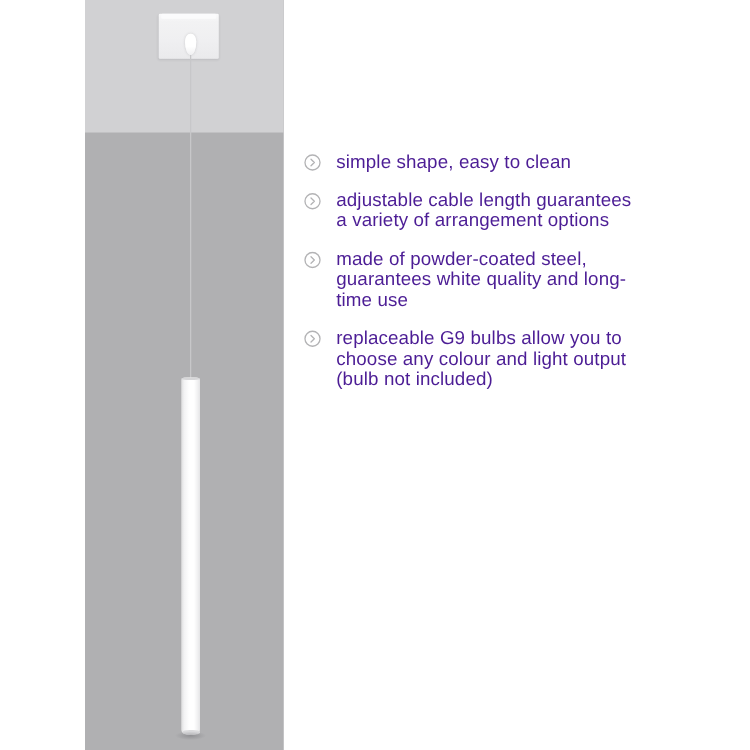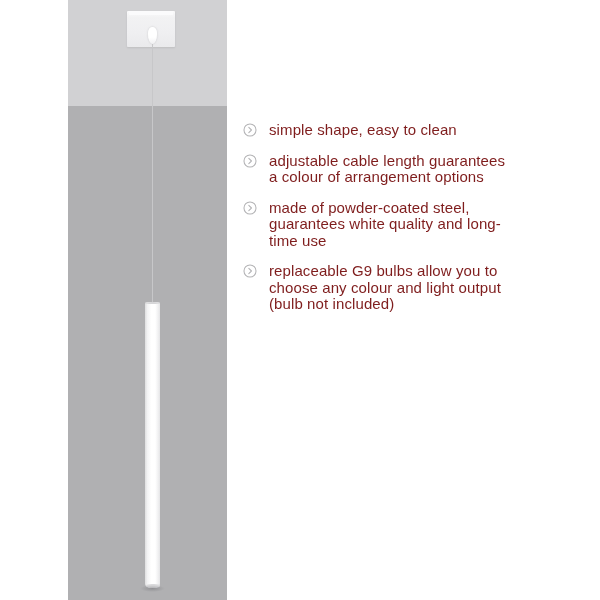--- a/index.html
+++ b/index.html
@@ -120,21 +120,21 @@
     width: 14px;
     height: 14px;
     margin-top: 1px;
     margin-right: 12px;
   }
   .feature-text {
     margin: 0;
     font-size: 15px;
     line-height: 16.5px;
     letter-spacing: 0.1px;
-    color: #7f1d1d;
+    color: #4c1d95;
     white-space: pre-line;
   }
 </style>
 </head>
 <body>
 
 <div class="canvas">
 
   <div class="photo">
     <div class="wall-upper"></div>
@@ -154,21 +154,21 @@
       </svg>
       <p class="feature-text">simple shape, easy to clean</p>
     </div>
 
     <div class="feature">
       <svg class="bullet" viewBox="0 0 20 20">
         <circle cx="10" cy="10" r="8.6" fill="none" stroke="#b3b3b5" stroke-width="1.5"></circle>
         <path d="M8.3 6.3 L12.1 10 L8.3 13.7" fill="none" stroke="#b3b3b5" stroke-width="1.5" stroke-linecap="round" stroke-linejoin="round"></path>
       </svg>
       <p class="feature-text">adjustable cable length guarantees
-a colour of arrangement options</p>
+a variety of arrangement options</p>
     </div>
 
     <div class="feature">
       <svg class="bullet" viewBox="0 0 20 20">
         <circle cx="10" cy="10" r="8.6" fill="none" stroke="#b3b3b5" stroke-width="1.5"></circle>
         <path d="M8.3 6.3 L12.1 10 L8.3 13.7" fill="none" stroke="#b3b3b5" stroke-width="1.5" stroke-linecap="round" stroke-linejoin="round"></path>
       </svg>
       <p class="feature-text">made of powder-coated steel,
 guarantees white quality and long-
 time use</p>

